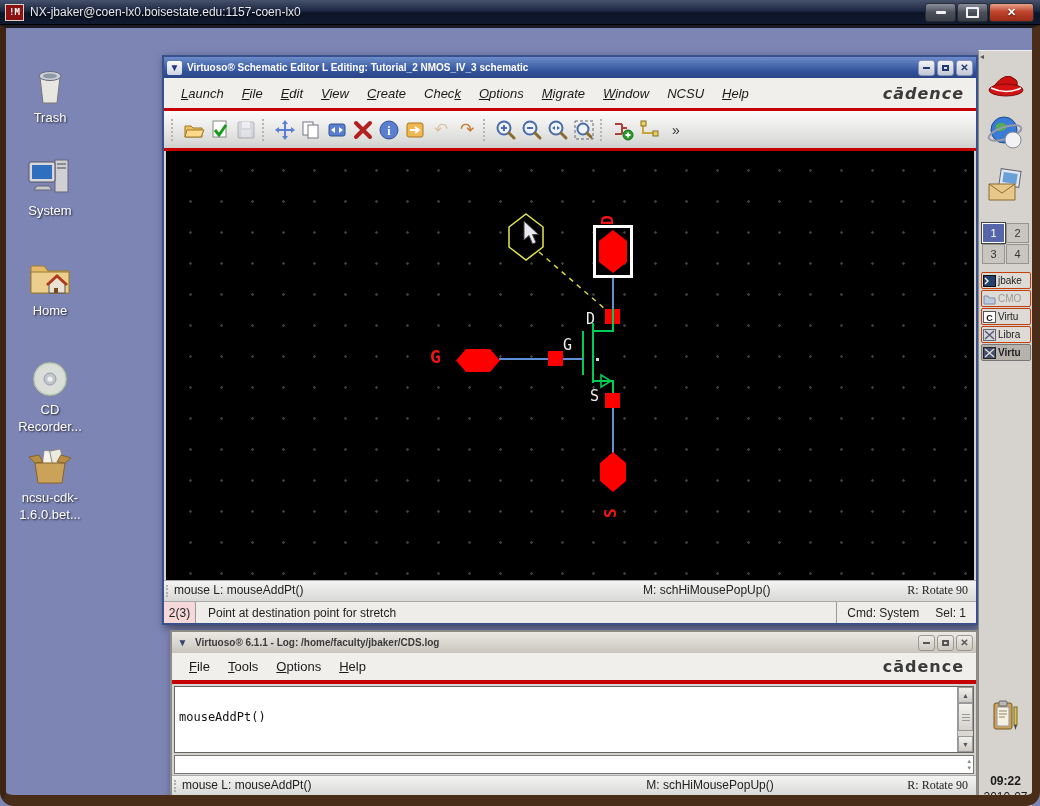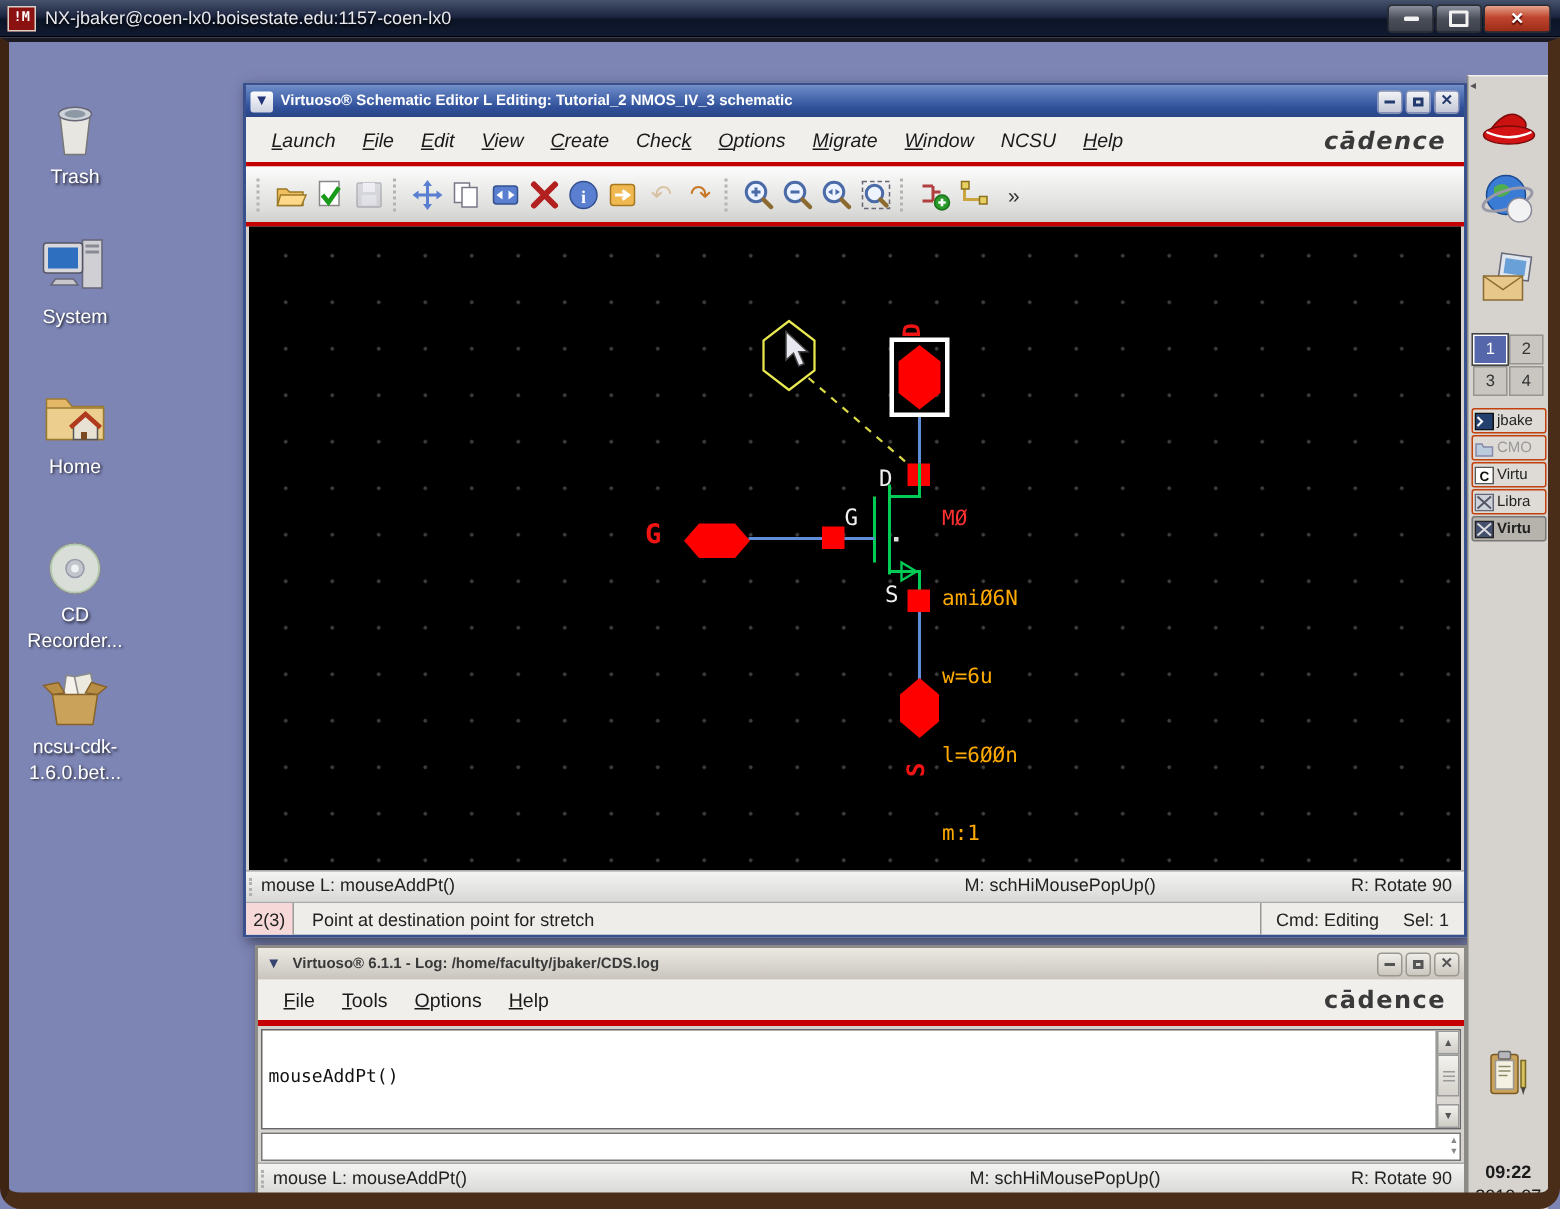--- a/index.html
+++ b/index.html
@@ -102,21 +102,21 @@
   .pinlbl{position:absolute;color:#f21414;font:bold 18px "DejaVu Sans Mono",monospace;}
   .instlbl{position:absolute;font:14px "DejaVu Sans Mono",monospace;line-height:17.5px;white-space:pre;}
   .instlbl .iname{color:#ff3030;}
   .instlbl .iparam{color:#ffaa00;}
 
   
   .statusbar{height:20px;position:relative;background:linear-gradient(#f4f4f3,#d8d8d6);
              border-top:1px solid #aaa;font-size:12px;color:#222;flex:0 0 auto;}
   .statusbar .s-left{position:absolute;left:10px;top:2px;}
   .statusbar .s-mid{position:absolute;left:59%;top:2px;}
-  .statusbar .s-right{position:absolute;right:8px;top:2px;}
+  .statusbar .s-right{position:absolute;right:8px;top:2px;font-family:Liberation Serif, serif;}
   .sgrip{position:absolute;left:2px;top:4px;width:3px;height:12px;border-left:2px dotted #b0b0ae;}
   .promptbar{height:21px;display:flex;align-items:center;background:#efedea;border-top:1px solid #aaa;
              font-size:12px;color:#222;flex:0 0 auto;}
   .badge{min-width:32px;height:100%;display:flex;align-items:center;justify-content:center;
          border-right:1px solid #999;box-sizing:border-box;}
   .badge.pink{background:#f6d8d8;}
   .badge.gray{background:#eceae6;min-width:20px;}
   .prompt-text{flex:1;padding-left:12px;}
   .prompt-right{display:flex;gap:16px;border-left:1px solid #999;padding:0 10px;height:100%;align-items:center;}
 
@@ -372,27 +372,20 @@
         <div class="abs" style="left:430px;top:52px;width:24px;height:20px;transform:rotate(-90deg);color:#f21414;font:bold 16px 'DejaVu Sans Mono',monospace;">D</div>
         <div class="abs" style="left:427px;top:74px;width:40px;height:53px;border:3px solid #fff;box-sizing:border-box;">
           <svg width="34" height="47" viewBox="0 0 34 47">
             <polygon points="17,2 31,13 31,34 17,45 3,34 3,13" fill="#f00"></polygon>
           </svg>
         </div>
         <div class="wire" style="left:446px;top:127px;width:2px;height:33px"></div>
         <div class="redsq" style="left:439px;top:158px"></div>
         <div class="termlbl" style="left:420px;top:159px">D</div>
 
-        <div class="instlbl" style="left:462px;top:152px">
-          <div class="iname">MØ</div>
-          <div class="iparam">amiØ6N</div>
-          <div class="iparam">w=6u</div>
-          <div class="iparam">l=6ØØn</div>
-          <div class="iparam">m:1</div>
-        </div>
 
         <svg class="abs" style="left:414px;top:156px" width="40" height="96" viewBox="0 0 40 96">
           <path d="M33,2 L33,24 L13,24" fill="none" stroke="#00cc55" stroke-width="2"></path>
           <line x1="13" y1="16" x2="13" y2="76" stroke="#00cc55" stroke-width="2"></line>
           <line x1="3" y1="24" x2="3" y2="68" stroke="#00cc55" stroke-width="2"></line>
           <path d="M13,74 L33,74 L33,94" fill="none" stroke="#00cc55" stroke-width="2"></path>
           <polygon points="21,68 31,74 21,80" fill="none" stroke="#00cc55" stroke-width="1.6"></polygon>
         </svg>
         <div class="abs" style="left:430px;top:207px;width:3px;height:3px;background:#ddd"></div>
 
@@ -416,21 +409,21 @@
       <div class="statusbar">
         <div class="sgrip"></div>
         <span class="s-left">mouse L: mouseAddPt()</span>
         <span class="s-mid">M: schHiMousePopUp()</span>
         <span class="s-right">R: Rotate 90</span>
       </div>
       <div class="promptbar">
         <div class="badge pink">2(3)</div>
         <div class="prompt-text">Point at destination point for stretch</div>
         <div class="prompt-right">
-          <span>Cmd: Editing</span>
+          <span>Cmd: System</span>
           <span>Sel: 1</span>
         </div>
       </div>
     </div>
 
     <div class="window win-log">
       <div class="titlebar">
         <div class="tb-ico">▼</div>
         <div class="tb-title">Virtuoso® 6.1.1 - Log: /home/faculty/jbaker/CDS.log</div>
         <div class="tb-btns">

